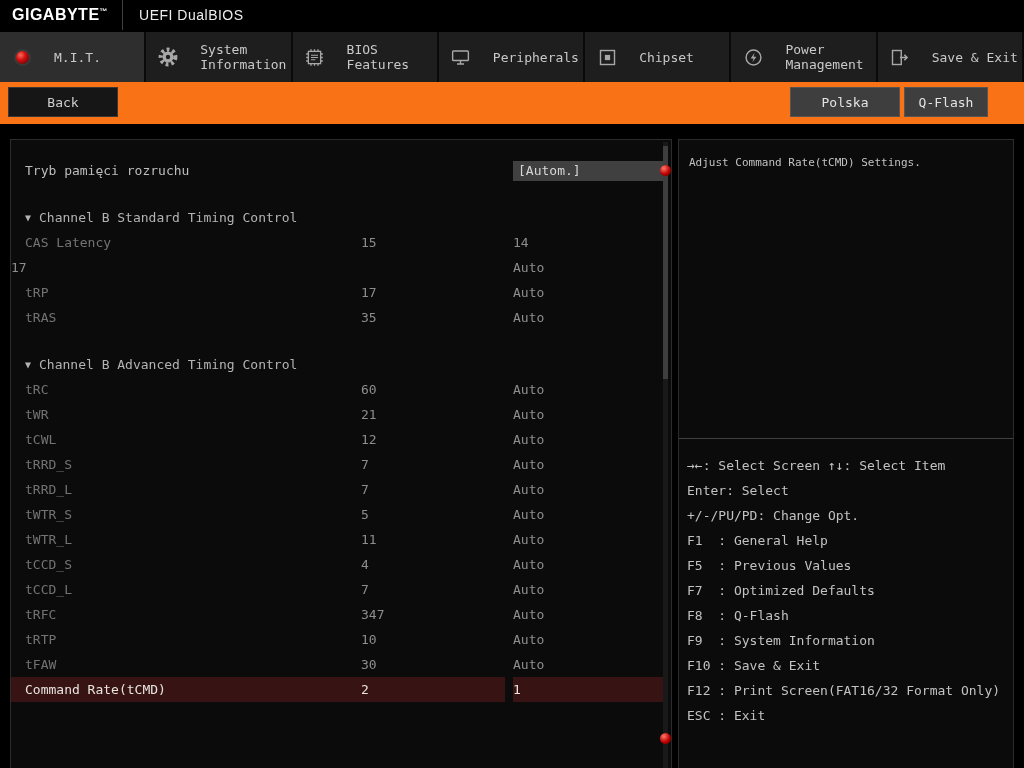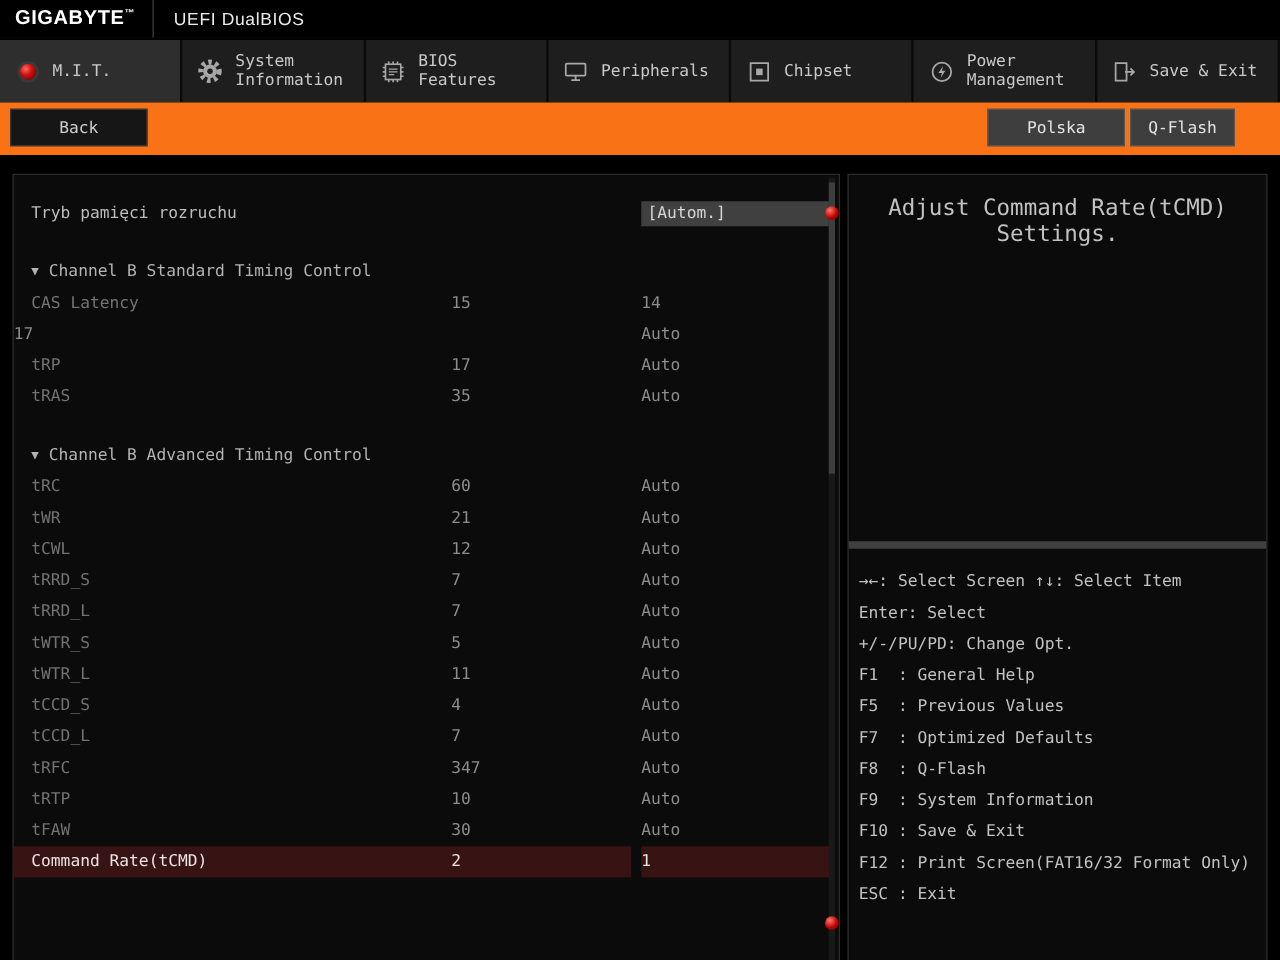--- a/index.html
+++ b/index.html
@@ -8,21 +8,21 @@
 
   
   .topbar{height:30px;display:flex;align-items:center;background:#000;}
   .brand{padding:0 14px 0 12px;color:#fff;font:700 16px "Liberation Sans",sans-serif;letter-spacing:.5px;}
   .brand sup{font-size:8px;}
   .topbar-div{width:1px;height:30px;background:#3f3f3f;}
   .title{margin-left:16px;color:#ececec;font:400 14px "Liberation Sans",sans-serif;letter-spacing:.5px;}
 
   
   .tabbar{height:52px;display:flex;background:#101010;border-top:2px solid #000;}
-  .tab{flex:1;display:flex;align-items:center;gap:8px;padding:0 4px 0 10px;background:#1e1e1e;border-right:2px solid #0a0a0a;cursor:pointer;}
+  .tab{flex:1;display:flex;align-items:center;gap:20px;padding:0 4px 0 10px;background:#1e1e1e;border-right:2px solid #0a0a0a;cursor:pointer;}
   .tab.active{background:#2e2e2e;}
   .tab-icon{width:24px;flex:none;display:flex;justify-content:center;align-items:center;}
   .tab-label{color:#c9c9c9;font-size:13px;line-height:15px;}
   .mit-orb{display:block;width:17px;height:17px;border-radius:50%;
     background:radial-gradient(circle at 35% 32%,#ff6a5a 0%,#d01010 40%,#5a0000 95%);
     border:2px solid #3a3a3a;}
 
   
   .subbar{height:42px;position:relative;background:#f97316;}
   .btn{position:absolute;top:5px;height:30px;font:13px "DejaVu Sans Mono",monospace;cursor:pointer;}
@@ -49,21 +49,21 @@
   .section-header{height:25px;display:flex;align-items:center;padding-left:14px;color:#b3b3b3;font-size:13px;}
   .tri{font-size:10px;color:#b3b3b3;margin-right:8px;}
 
   .scroll-track{position:absolute;right:3px;top:2px;bottom:2px;width:5px;background:#191919;}
   .scroll-thumb{position:absolute;right:3px;top:6px;width:5px;height:233px;background:#3e3e3e;}
   .orb{position:absolute;width:11px;height:11px;border-radius:50%;right:0;
     background:radial-gradient(circle at 35% 30%,#ff7a6a,#c00000 55%,#4d0000);}
   .orb-top{top:25px;}
   .orb-bottom{bottom:26px;}
 
-  .help-desc{height:299px;padding:16px 10px;color:#c2c2c2;font-size:18px;border-bottom:6px solid #404040;text-align:center;}
+  .help-desc{height:299px;padding:16px 10px;color:#c2c2c2;font-size:11px;border-bottom:1px solid #404040;}
   .help-keys{padding:14px 8px 0;}
   .key-line{height:25px;line-height:25px;color:#c2c2c2;font-size:13px;white-space:pre;}
 </style>
 </head>
 <body>
 
 <div class="topbar">
   <span class="brand"><span>GIGABYTE</span><sup>™</sup></span>
   <span class="topbar-div"></span>
   <span class="title">UEFI DualBIOS</span>

